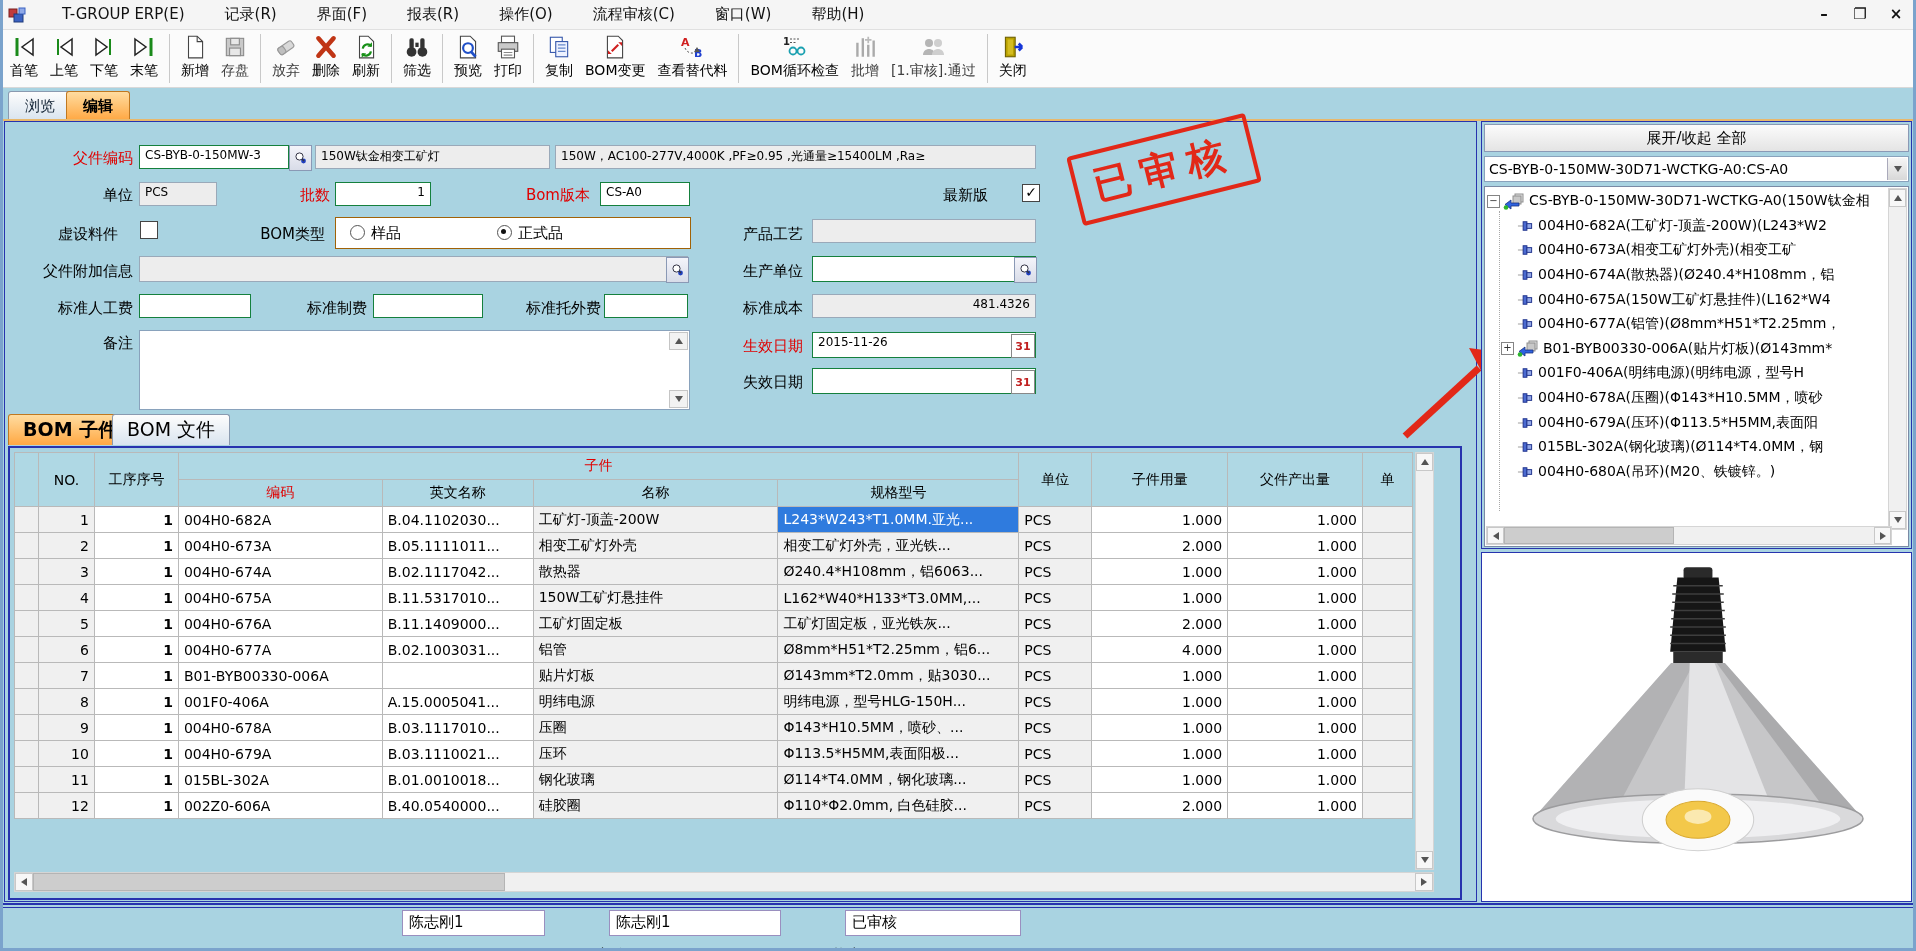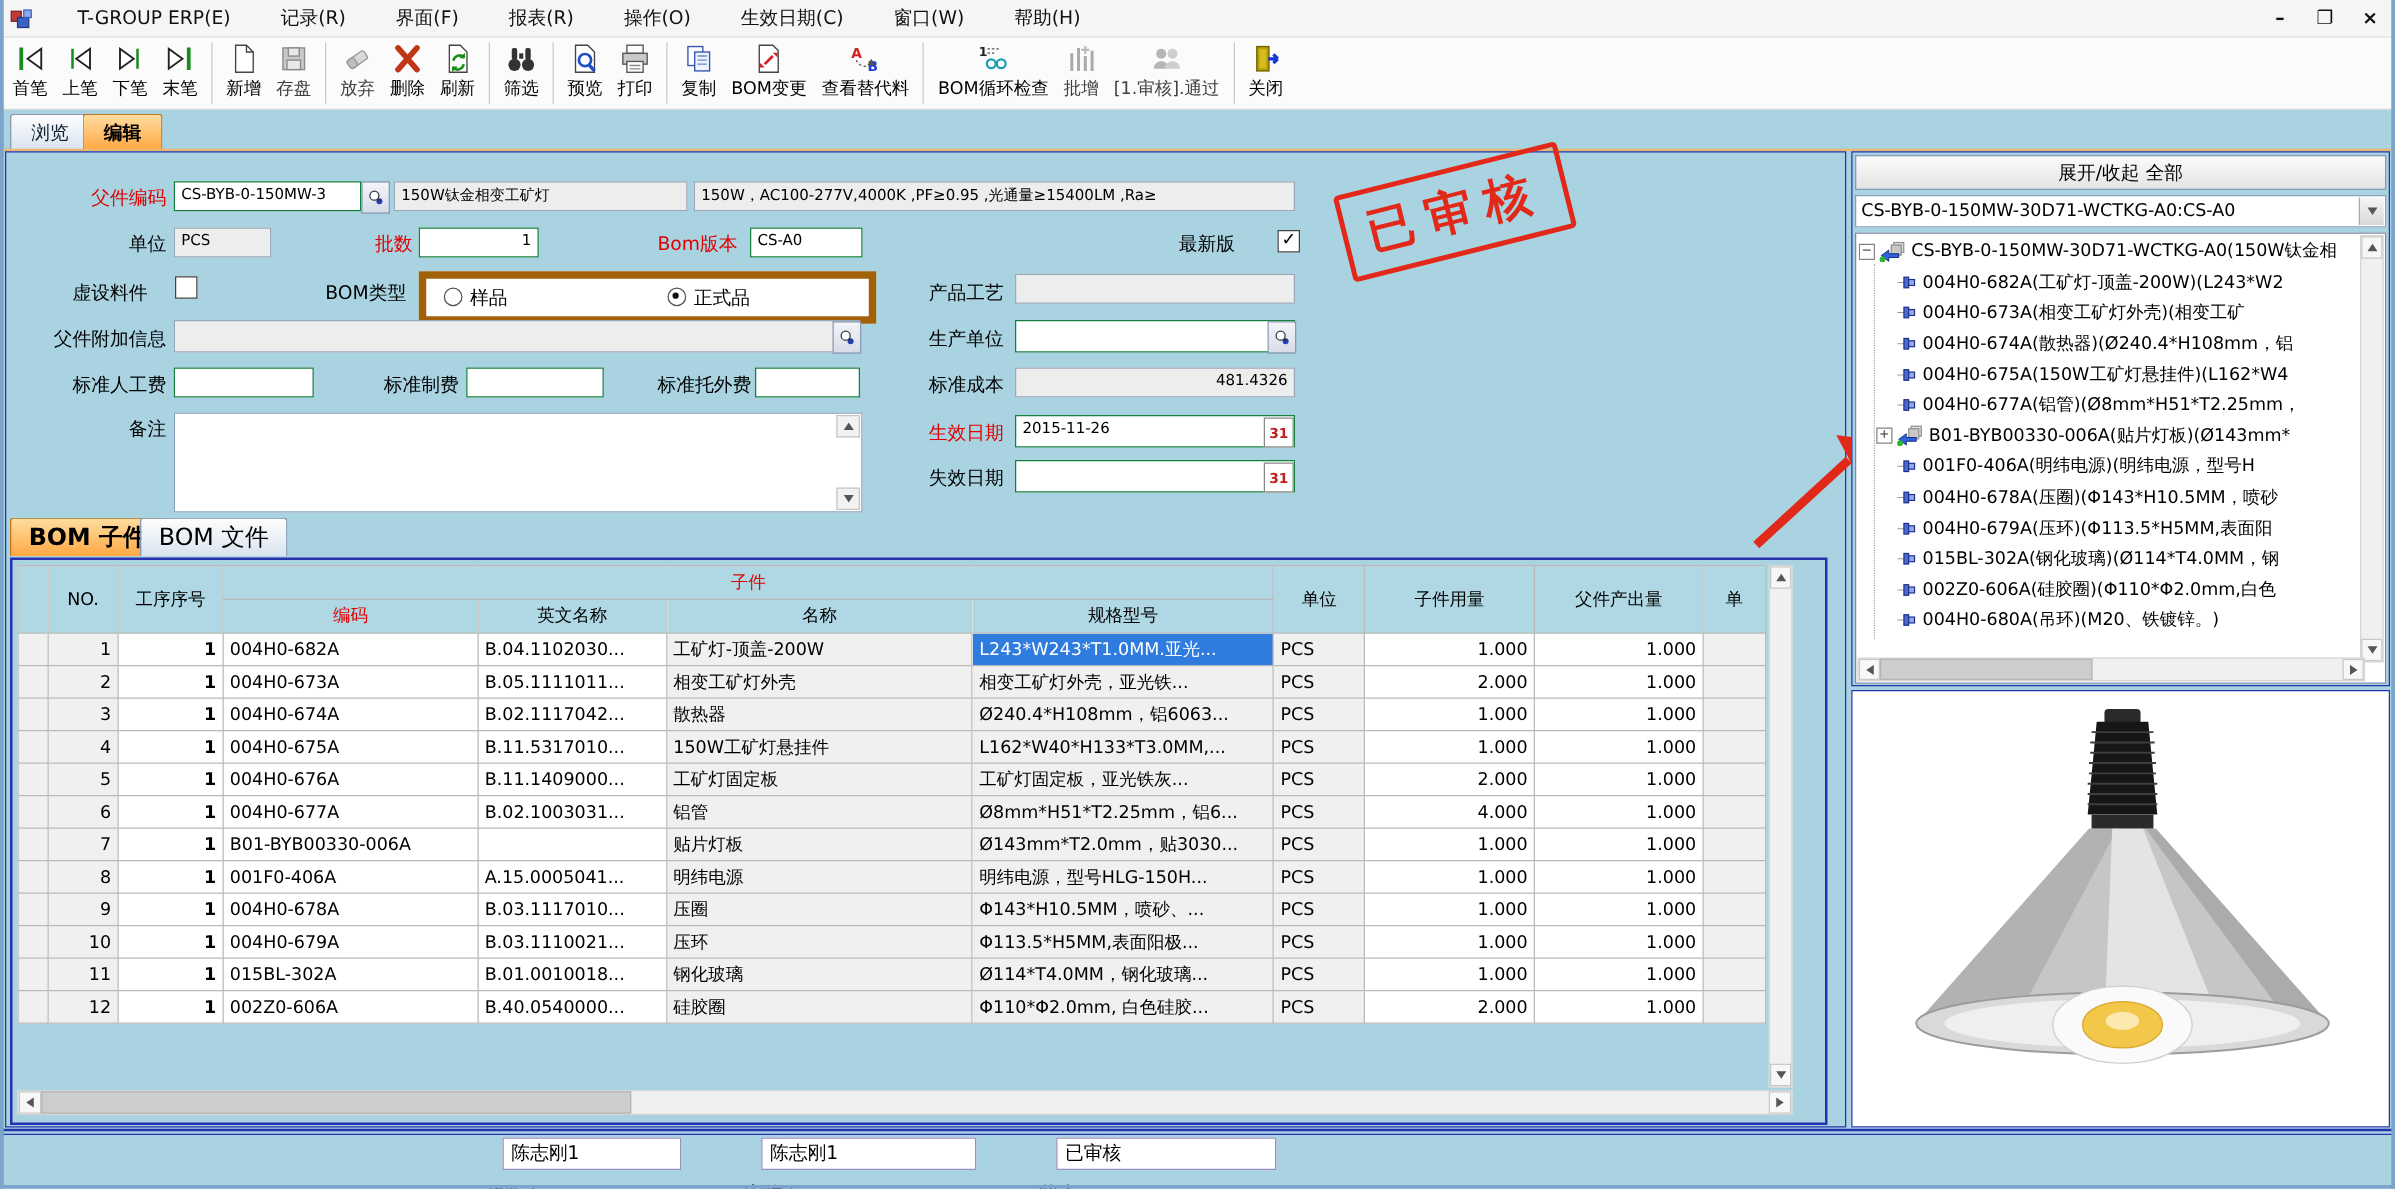--- a/index.html
+++ b/index.html
@@ -44,21 +44,21 @@
   .inp.num{text-align:right;}
   .lookup-btn{position:absolute;width:21px;background:linear-gradient(#F4F4FA,#D8DCE8);
     border:1px solid #8A99B5;display:flex;align-items:center;justify-content:center;}
   .cal-btn{position:absolute;width:22px;height:22px;background:#fff;border:1px solid #888;
     font-size:11px;font-weight:bold;color:#C02020;display:flex;align-items:center;justify-content:center;}
   .cb{position:absolute;width:16px;height:16px;background:#fff;border:1px solid #444;
     font-size:14px;line-height:14px;text-align:center;font-weight:bold;color:#000;}
   .radio{width:13px;height:13px;border:1px solid #555;border-radius:50%;background:#fff;
     display:inline-block;position:relative;vertical-align:-2px;margin-right:6px;}
   .radio.sel::after{content:"";position:absolute;left:3px;top:3px;width:5px;height:5px;border-radius:50%;background:#111;}
-  .radio-box{position:absolute;background:#fff;border:6px solid #a16207;display:flex;align-items:center;font-size:15px;gap:32px;}
+  .radio-box{position:absolute;background:#fff;border:1px solid #a16207;display:flex;align-items:center;font-size:15px;}
   .remark-box{position:absolute;background:#fff;border:1px solid #89A2BC;}
   .spin{position:absolute;right:1px;width:17px;height:16px;background:#F2F2F2;border:1px solid #C5C5C5;
     display:flex;align-items:center;justify-content:center;}
   
   .stamp{position:absolute;left:1072px;top:134px;padding:6px 16px;border:4px solid #E22818;border-radius:4px;
     color:#E22818;font-size:38px;font-weight:bold;letter-spacing:10px;transform:rotate(-14deg);
     background:rgba(255,255,255,0.0);white-space:nowrap;}
   
   .btab{position:absolute;height:30px;padding:0 14px;display:flex;align-items:center;font-size:19px;
     border:1px solid #8A9AB0;border-bottom:none;border-radius:3px 3px 0 0;background:linear-gradient(#FDFDFD,#D9E4EF);}
@@ -112,21 +112,21 @@
         <rect x="6" y="9" width="9" height="8" fill="#3B62C2" stroke="#1F3A7A"></rect>
         <rect x="11" y="3" width="6" height="6" fill="#8FA9E8" stroke="#3B62C2"></rect>
       </svg>
   </span>
   <span id="menu-items" style="display:flex;text-align:center;">
       <span class="menu-item">T-GROUP ERP(E)</span>
       <span class="menu-item">记录(R)</span>
       <span class="menu-item">界面(F)</span>
       <span class="menu-item">报表(R)</span>
       <span class="menu-item">操作(O)</span>
-      <span class="menu-item">生效日期(C)</span>
+      <span class="menu-item">流程审核(C)</span>
       <span class="menu-item">窗口(W)</span>
       <span class="menu-item">帮助(H)</span>
     </span>
   <span class="win-controls">
     <span class="wc">–</span>
     <span class="wc">❐</span>
     <span class="wc">×</span>
   </span>
 </div>
 
@@ -753,29 +753,20 @@
         </svg>
         <span>015BL-302A(钢化玻璃)(Ø114*T4.0MM，钢</span>
       </div>
       <div class="tree-row">
         <span style="width:30px;flex:none"></span>
         <svg class="pin" viewBox="0 0 18 14">
           <path d="M1 7h6" stroke="#999" stroke-width="1"></path>
           <rect x="6.5" y="2.5" width="4" height="9" fill="#4A6AD0" stroke="#1C2F8A"></rect>
           <rect x="10.5" y="4.5" width="5" height="5" fill="#93A8E8" stroke="#1C2F8A"></rect>
         </svg>
-        <span>002Z0-606A(硅胶圈)(Φ110*Φ2.0mm,白色</span>
-      </div>
-      <div class="tree-row">
-        <span style="width:30px;flex:none"></span>
-        <svg class="pin" viewBox="0 0 18 14">
-          <path d="M1 7h6" stroke="#999" stroke-width="1"></path>
-          <rect x="6.5" y="2.5" width="4" height="9" fill="#4A6AD0" stroke="#1C2F8A"></rect>
-          <rect x="10.5" y="4.5" width="5" height="5" fill="#93A8E8" stroke="#1C2F8A"></rect>
-        </svg>
         <span>004H0-680A(吊环)(M20、铁镀锌。)</span>
       </div>
     </div>
   <div class="sb" style="position:absolute;right:1px;top:1px;width:17px;height:340px;">
     <div class="sb-btn" style="left:0;top:0;width:15px;height:16px;">
         <span class="tri up"></span>
       </div>
     <div class="sb-btn" style="left:0;bottom:0;width:15px;height:16px;">
         <span class="tri down"></span>
       </div>

